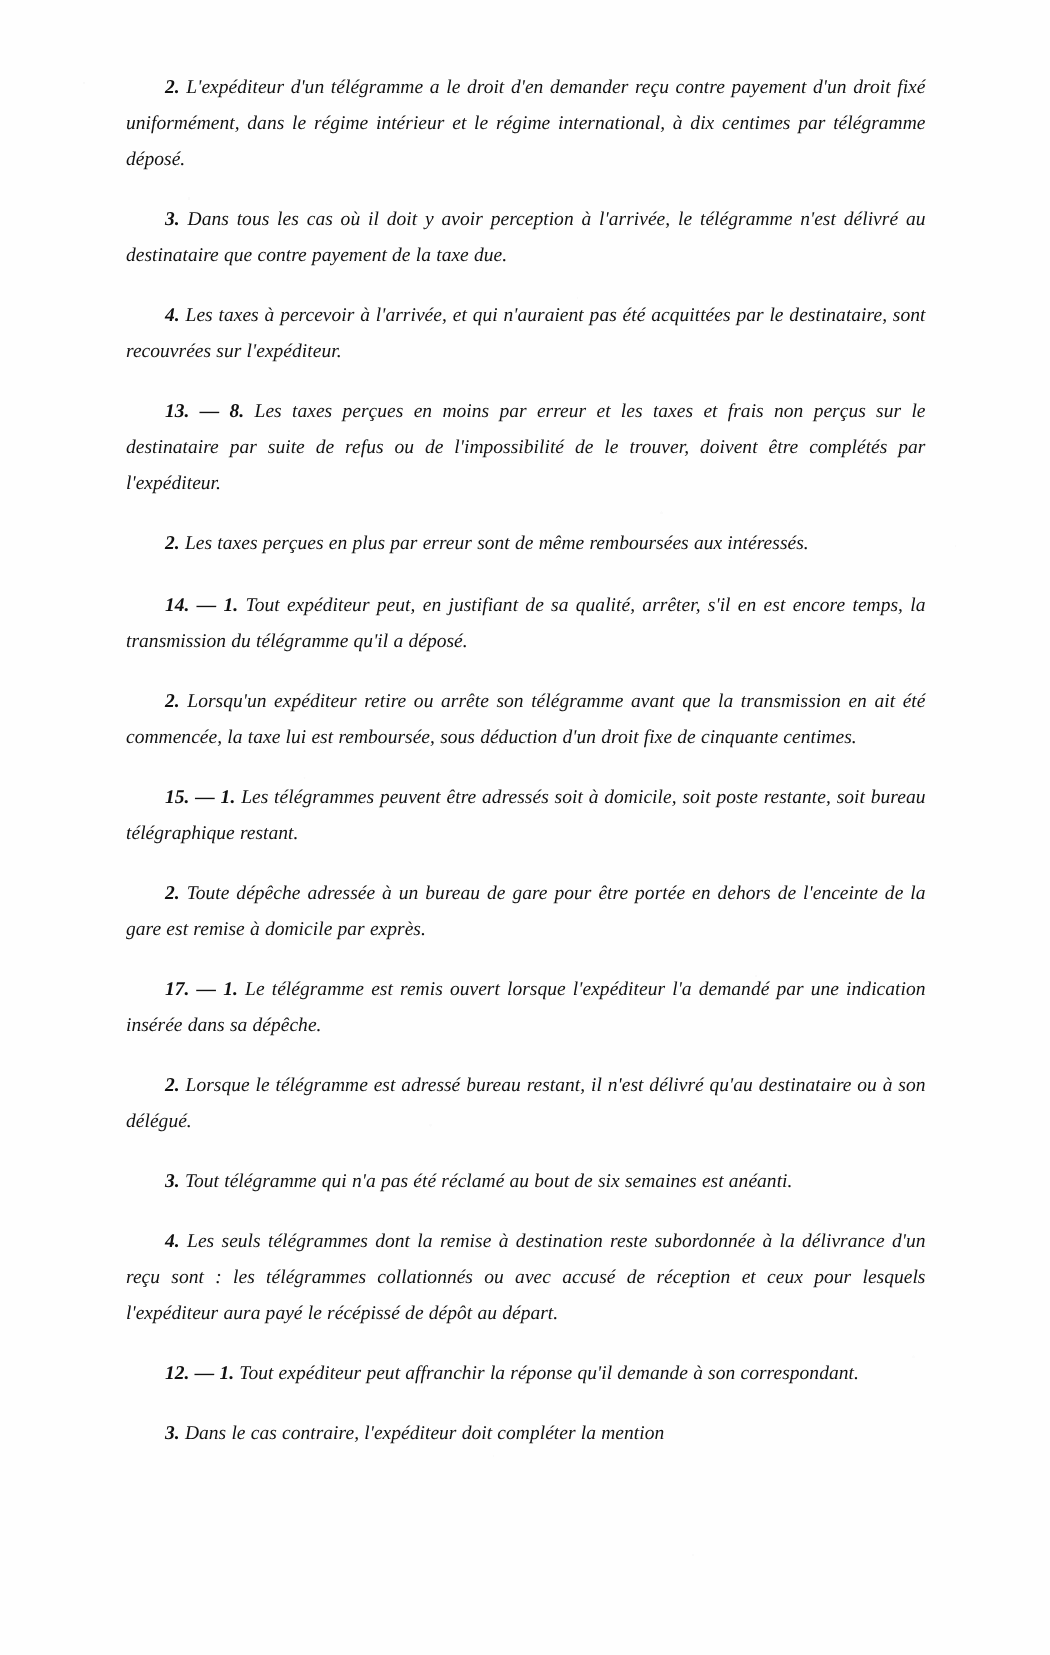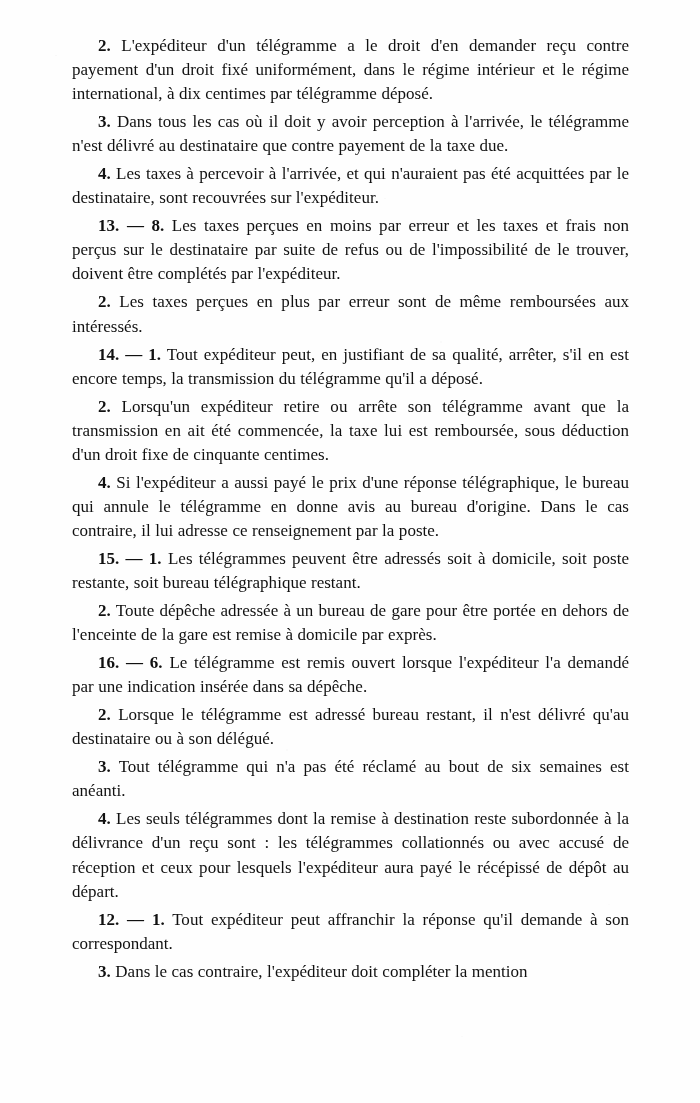--- a/index.html
+++ b/index.html
@@ -32,30 +32,31 @@
 
   
   #text-column {
     position: absolute;
     left: 68px;
     top: 30px;
     width: 565px;
   }
 
   p.para {
-    margin: 4px;
+    margin: 16px;
     padding: 0;
-    font-size: 17px;
+    font-size: 13px;
     line-height: 24.05px;
     text-align: justify;
     text-justify: inter-word;
     letter-spacing: 0.02px;
     word-spacing: 0.2px;
     text-indent: 26px;
     hyphens: manual;
+    font-style: italic;
   }
 
   
   .artnum {
     font-weight: 700;
   }
 
   
   #grain {
     position: absolute;
@@ -80,24 +81,23 @@
 
   <div id="text-column">
 
     <p class="para"><span class="artnum">2.</span> L'expéditeur d'un télégramme a le droit d'en demander reçu contre payement d'un droit fixé uniformément, dans le régime intérieur et le régime international, à dix centimes par télégramme déposé.</p>
     <p class="para"><span class="artnum">3.</span> Dans tous les cas où il doit y avoir perception à l'arrivée, le télégramme n'est délivré au destinataire que contre payement de la taxe due.</p>
     <p class="para"><span class="artnum">4.</span> Les taxes à percevoir à l'arrivée, et qui n'auraient pas été acquittées par le destinataire, sont recouvrées sur l'expéditeur.</p>
     <p class="para"><span class="artnum">13. — 8.</span> Les taxes perçues en moins par erreur et les taxes et frais non perçus sur le destinataire par suite de refus ou de l'impossibilité de le trouver, doivent être complétés par l'expéditeur.</p>
     <p class="para"><span class="artnum">2.</span> Les taxes perçues en plus par erreur sont de même remboursées aux intéressés.</p>
     <p class="para"><span class="artnum">14. — 1.</span> Tout expéditeur peut, en justifiant de sa qualité, arrêter, s'il en est encore temps, la transmission du télégramme qu'il a déposé.</p>
     <p class="para"><span class="artnum">2.</span> Lorsqu'un expéditeur retire ou arrête son télégramme avant que la transmission en ait été commencée, la taxe lui est remboursée, sous déduction d'un droit fixe de cinquante centimes.</p>
-    <p class="para"><span class="artnum">4.</span> Si l'expéditeur a aussi payé le prix d'une réponse télégraphique, le bureau qui annule le télégramme en donne avis au bureau d'origine. Dans le cas contraire, il lui adresse ce renseignement par la poste.</p>
     <p class="para"><span class="artnum">15. — 1.</span> Les télégrammes peuvent être adressés soit à domicile, soit poste restante, soit bureau télégraphique restant.</p>
     <p class="para"><span class="artnum">2.</span> Toute dépêche adressée à un bureau de gare pour être portée en dehors de l'enceinte de la gare est remise à domicile par exprès.</p>
-    <p class="para"><span class="artnum">16. — 6.</span> Le télégramme est remis ouvert lorsque l'expéditeur l'a demandé par une indication insérée dans sa dépêche.</p>
+    <p class="para"><span class="artnum">17. — 1.</span> Le télégramme est remis ouvert lorsque l'expéditeur l'a demandé par une indication insérée dans sa dépêche.</p>
     <p class="para"><span class="artnum">2.</span> Lorsque le télégramme est adressé bureau restant, il n'est délivré qu'au destinataire ou à son délégué.</p>
     <p class="para"><span class="artnum">3.</span> Tout télégramme qui n'a pas été réclamé au bout de six semaines est anéanti.</p>
     <p class="para"><span class="artnum">4.</span> Les seuls télégrammes dont la remise à destination reste subordonnée à la délivrance d'un reçu sont : les télégrammes collationnés ou avec accusé de réception et ceux pour lesquels l'expéditeur aura payé le récépissé de dépôt au départ.</p>
     <p class="para"><span class="artnum">12. — 1.</span> Tout expéditeur peut affranchir la réponse qu'il demande à son correspondant.</p>
     <p class="para"><span class="artnum">3.</span> Dans le cas contraire, l'expéditeur doit compléter la mention</p>
 
   </div>
 
   <div id="grain"></div>
 </div>

